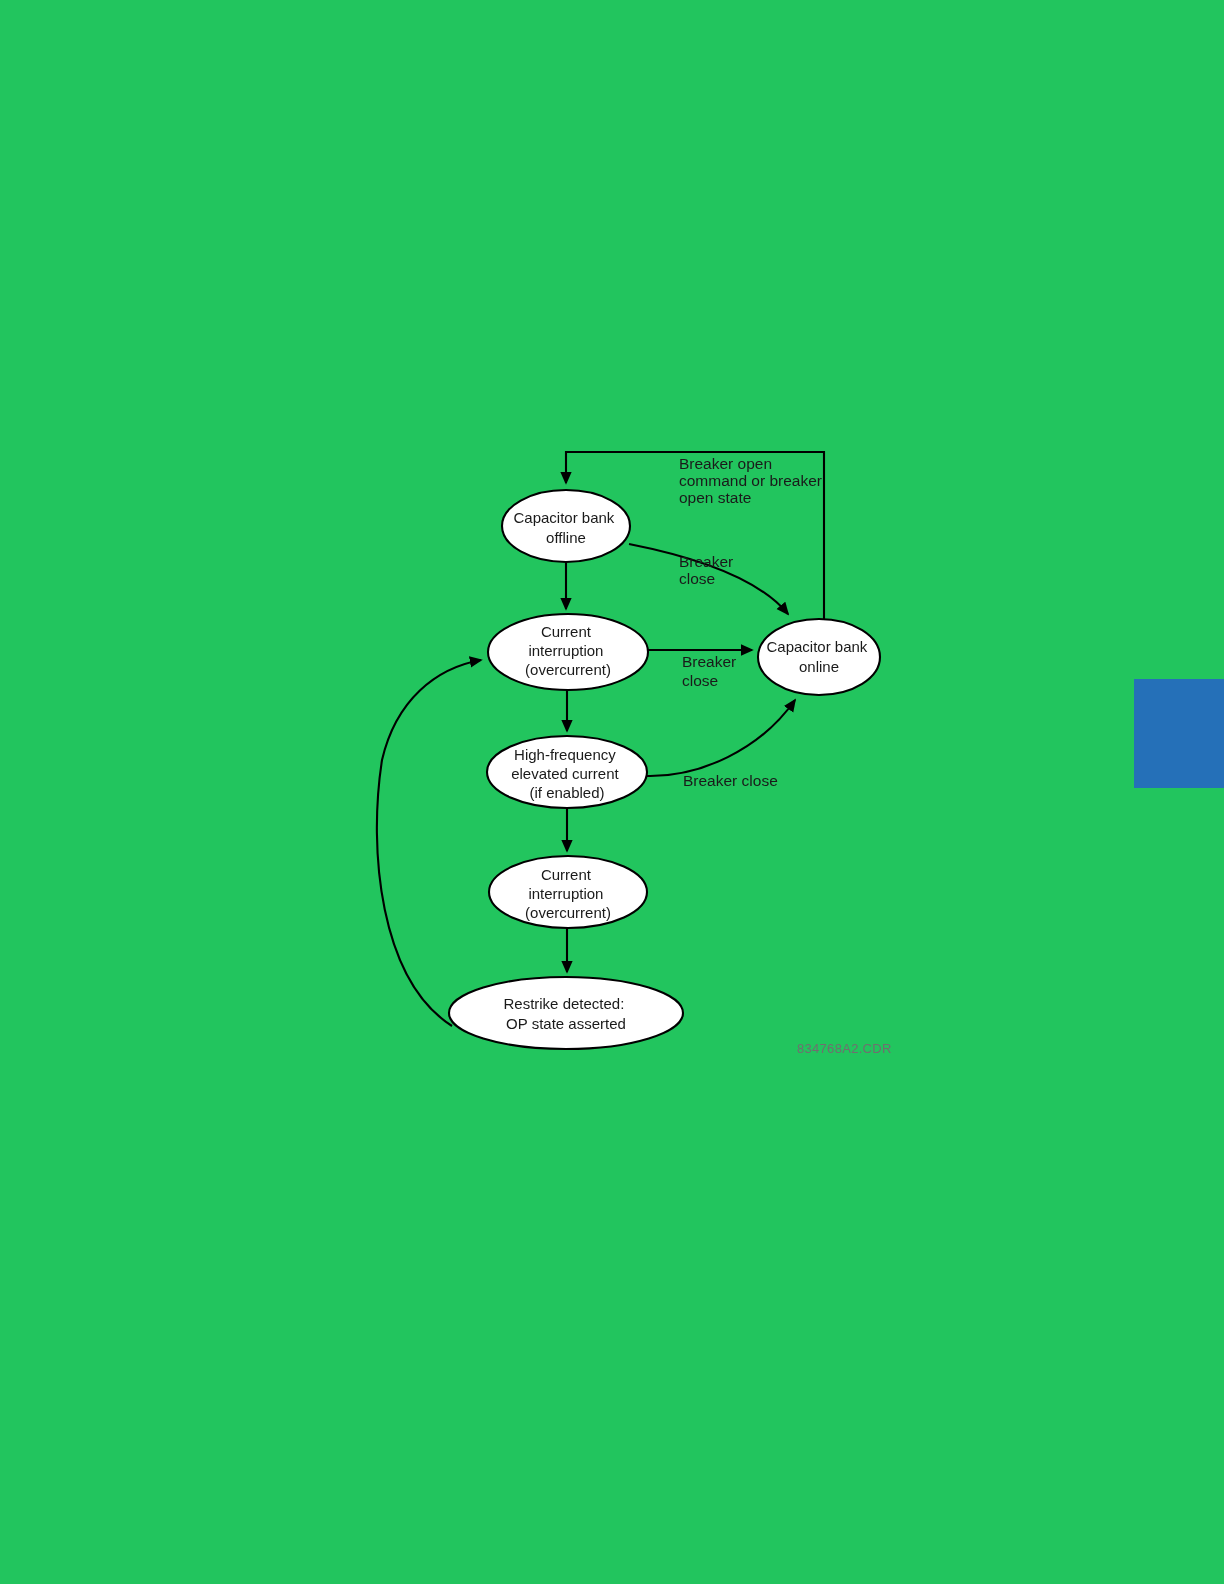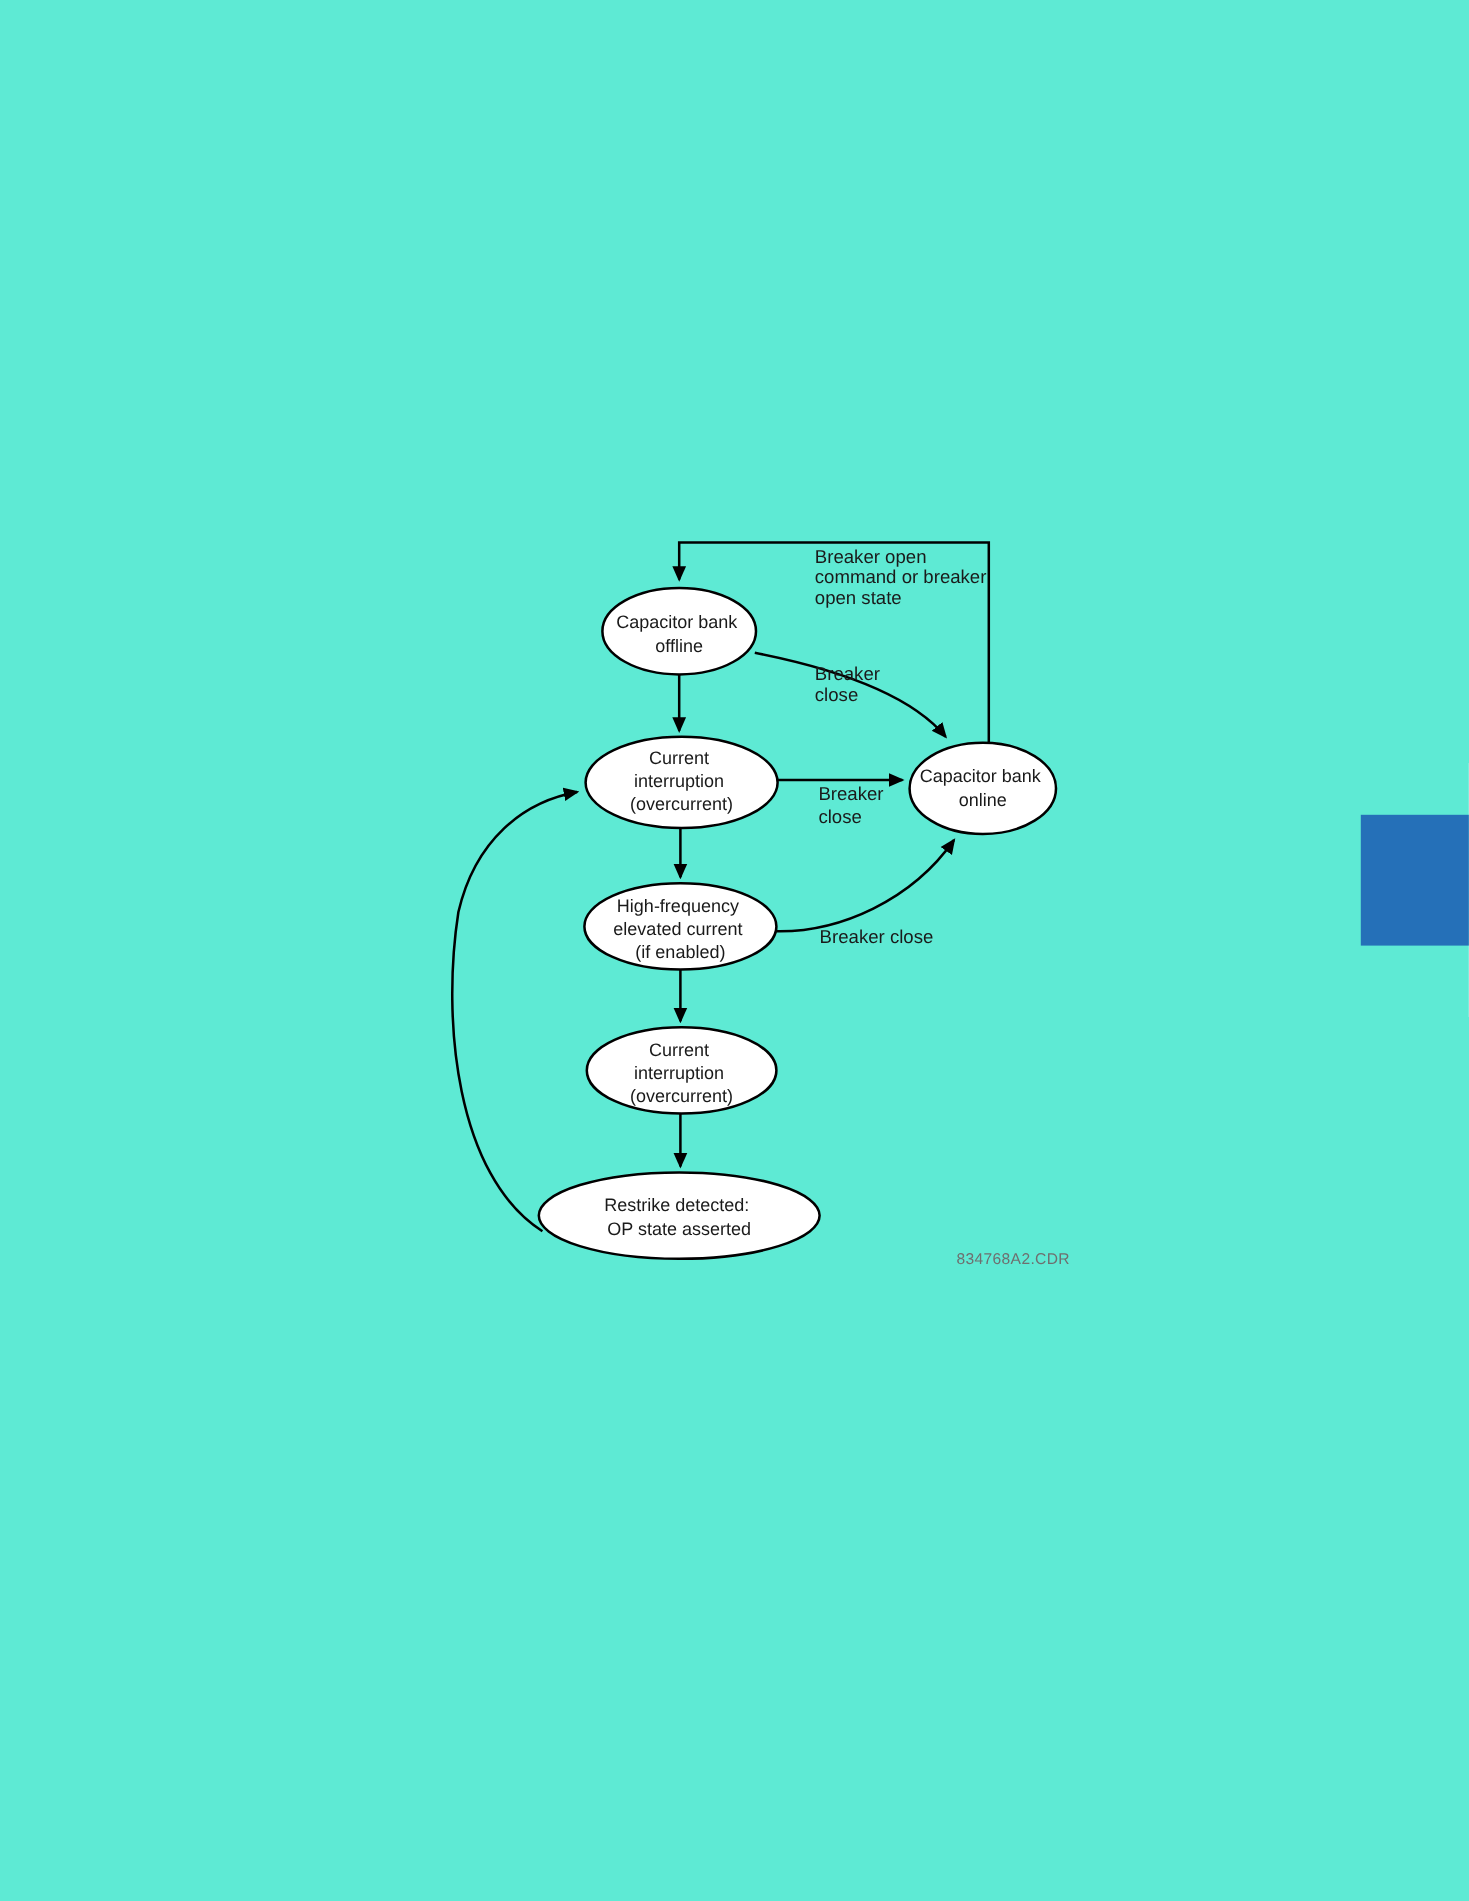--- a/index.html
+++ b/index.html
@@ -67,21 +67,21 @@
     position: absolute;
     left: 1134px;
     top: 679px;
     width: 90px;
     height: 109px;
   }
 </style>
 </head>
 <body>
 
-<div id="page" style="background: #5eead4;">
+<div id="page" style="background: #22c55e;">
 
   <svg id="diagram-svg" viewBox="0 0 1224 1584" xmlns="http://www.w3.org/2000/svg">
 
     <defs>
       <marker id="arrow" viewBox="0 0 10 10" refX="8.6" refY="5" markerWidth="6.2" markerHeight="6.2" orient="auto-start-reverse">
         <path d="M 0 0.6 L 10 5 L 0 9.4 z" fill="#000000"></path>
       </marker>
     </defs>
 
     <g>

